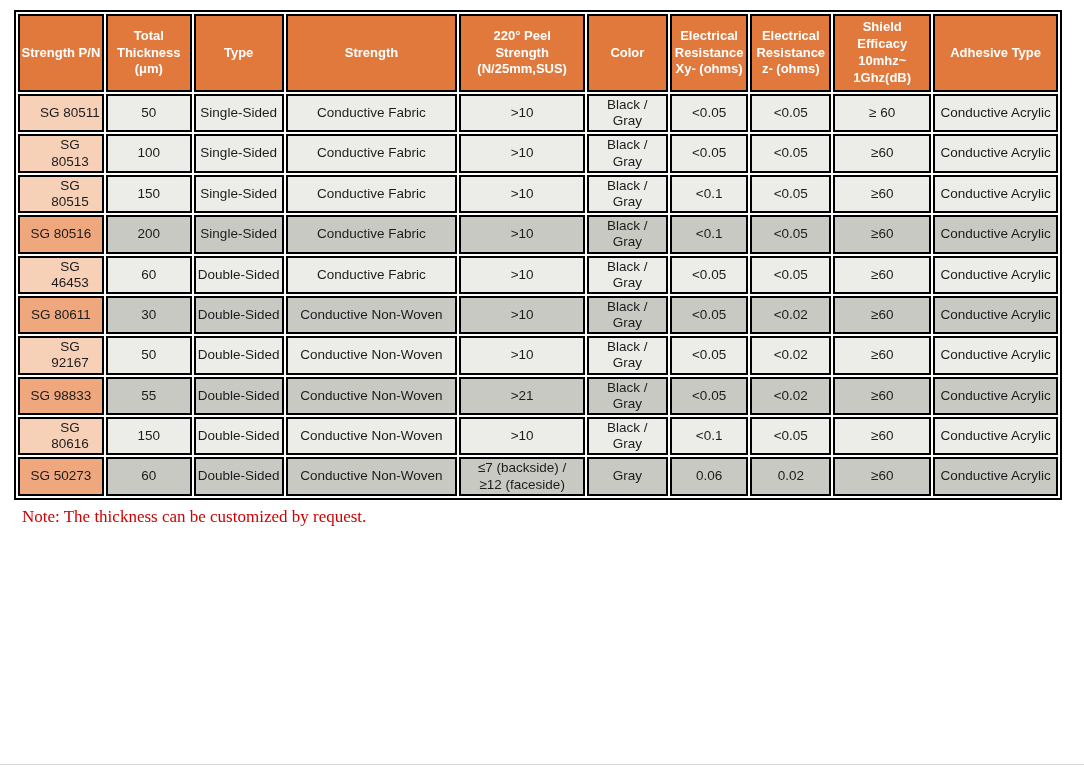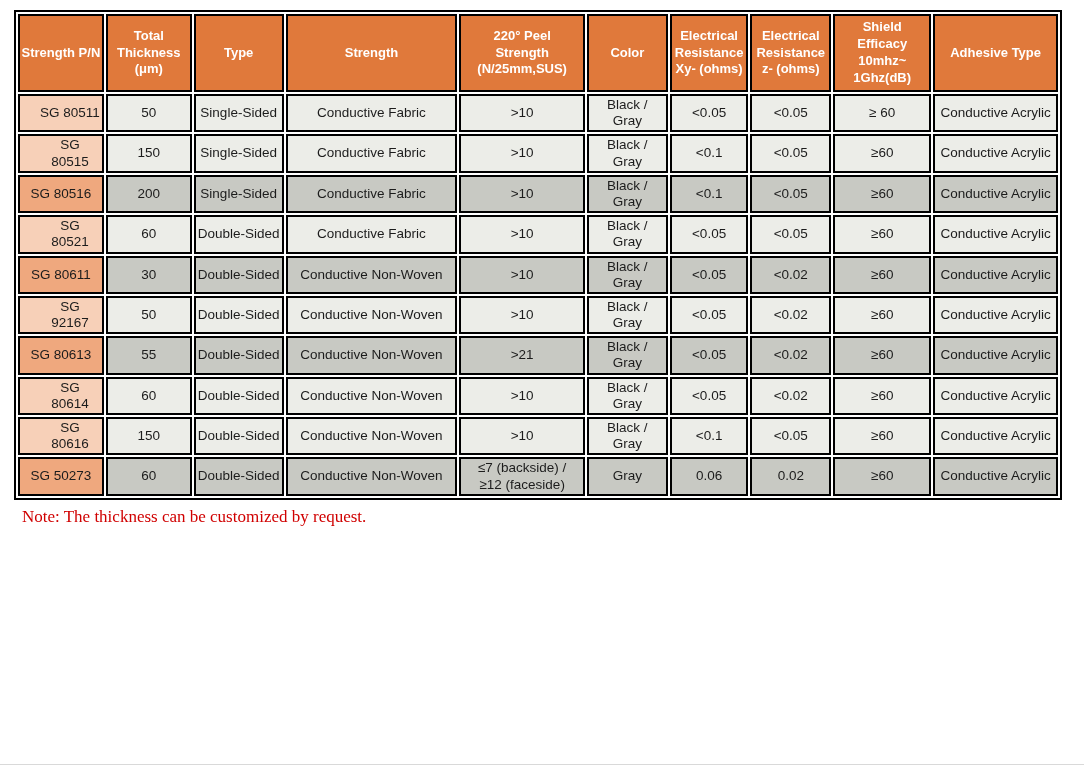--- a/index.html
+++ b/index.html
@@ -110,20 +110,32 @@
           <td>Single-Sided</td>
           <td>Conductive Fabric</td>
           <td>&gt;10</td>
           <td>Black / Gray</td>
           <td>&lt;0.05</td>
           <td>&lt;0.05</td>
           <td>≥ 60</td>
           <td>Conductive Acrylic</td>
         </tr>
         <tr class="light">
+          <td>SG 80513</td>
+          <td>100</td>
+          <td>Single-Sided</td>
+          <td>Conductive Fabric</td>
+          <td>&gt;10</td>
+          <td>Black / Gray</td>
+          <td>&lt;0.05</td>
+          <td>&lt;0.05</td>
+          <td>≥60</td>
+          <td>Conductive Acrylic</td>
+        </tr>
+        <tr class="light">
           <td>SG 80515</td>
           <td>150</td>
           <td>Single-Sided</td>
           <td>Conductive Fabric</td>
           <td>&gt;10</td>
           <td>Black / Gray</td>
           <td>&lt;0.1</td>
           <td>&lt;0.05</td>
           <td>≥60</td>
           <td>Conductive Acrylic</td>
@@ -134,21 +146,21 @@
           <td>Single-Sided</td>
           <td>Conductive Fabric</td>
           <td>&gt;10</td>
           <td>Black / Gray</td>
           <td>&lt;0.1</td>
           <td>&lt;0.05</td>
           <td>≥60</td>
           <td>Conductive Acrylic</td>
         </tr>
         <tr class="light">
-          <td>SG 80521</td>
+          <td>SG 46453</td>
           <td>60</td>
           <td>Double-Sided</td>
           <td>Conductive Fabric</td>
           <td>&gt;10</td>
           <td>Black / Gray</td>
           <td>&lt;0.05</td>
           <td>&lt;0.05</td>
           <td>≥60</td>
           <td>Conductive Acrylic</td>
         </tr>
@@ -170,37 +182,25 @@
           <td>Double-Sided</td>
           <td>Conductive Non-Woven</td>
           <td>&gt;10</td>
           <td>Black / Gray</td>
           <td>&lt;0.05</td>
           <td>&lt;0.02</td>
           <td>≥60</td>
           <td>Conductive Acrylic</td>
         </tr>
         <tr class="dark">
-          <td>SG 80613</td>
+          <td>SG 98833</td>
           <td>55</td>
           <td>Double-Sided</td>
           <td>Conductive Non-Woven</td>
           <td>&gt;21</td>
-          <td>Black / Gray</td>
-          <td>&lt;0.05</td>
-          <td>&lt;0.02</td>
-          <td>≥60</td>
-          <td>Conductive Acrylic</td>
-        </tr>
-        <tr class="light">
-          <td>SG 80614</td>
-          <td>60</td>
-          <td>Double-Sided</td>
-          <td>Conductive Non-Woven</td>
-          <td>&gt;10</td>
           <td>Black / Gray</td>
           <td>&lt;0.05</td>
           <td>&lt;0.02</td>
           <td>≥60</td>
           <td>Conductive Acrylic</td>
         </tr>
         <tr class="light">
           <td>SG 80616</td>
           <td>150</td>
           <td>Double-Sided</td>

